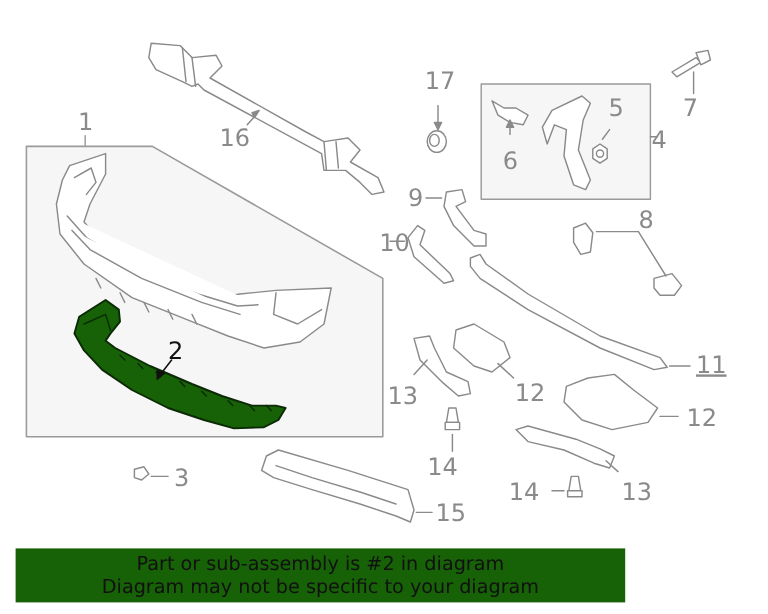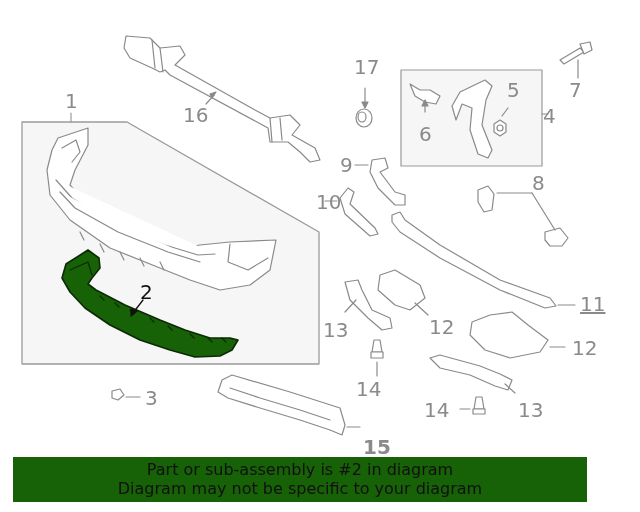--- a/index.html
+++ b/index.html
@@ -1,20 +1,20 @@
 <!DOCTYPE html>
 <html><head>
   <meta charset="utf-8">
   <style>
     html, body { margin: 0; padding: 0; background: #ffffff; }
     body { width: 640px; height: 512px; position: relative; overflow: hidden; font-family: "DejaVu Sans", sans-serif; }
     #diagram { position: absolute; left: 0; top: 0; width: 640px; height: 455px; }
     .callout { position: absolute; font-size: 20px; color: #8a8a8a; line-height: 1; font-family: "DejaVu Sans", sans-serif; }
     .callout.active { color: #111111; }
-    #banner { position: absolute; left: 13px; top: 457px; width: 574px; height: 45px; background: #176107; color: #111111; text-align: center; font-size: 16px; line-height: 19px; padding-top: 3px; box-sizing: border-box; }
+    #banner { position: absolute; left: 13px; top: 457px; width: 508px; height: 45px; background: #176107; color: #111111; text-align: center; font-size: 16px; line-height: 19px; padding-top: 3px; box-sizing: border-box; }
     #banner div { white-space: nowrap; }
   </style>
 </head>
 <body>
 
 <div id="diagram">
   <svg width="640" height="455" viewBox="0 0 640 455" xmlns="http://www.w3.org/2000/svg" fill="none" stroke="#8a8a8a" stroke-width="1.2" stroke-linejoin="round" stroke-linecap="round">
 
     <g>
       <polygon points="22,122 127,122 319,232 319,364 22,364" fill="#f6f6f6" stroke="#9a9a9a" stroke-width="1.3"></polygon>
@@ -142,21 +142,21 @@
   <span class="callout" style="left:532px;top:173px;">8</span>
   <span class="callout" style="left:340px;top:155px;">9</span>
   <span class="callout" style="left:296px;top:192px;margin-left:20px;">10</span>
   <span class="callout" style="left:580px;top:294px;text-decoration:underline;">11</span>
   <span class="callout" style="left:429px;top:317px;">12</span>
   <span class="callout" style="left:572px;top:338px;">12</span>
   <span class="callout" style="left:323px;top:320px;">13</span>
   <span class="callout" style="left:518px;top:400px;">13</span>
   <span class="callout" style="left:356px;top:379px;">14</span>
   <span class="callout" style="left:424px;top:400px;">14</span>
-  <span class="callout" style="left:363px;top:437px;font-weight:bold;">15</span>
+  <span class="callout" style="left:363px;top:417px;">15</span>
   <span class="callout" style="left:183px;top:105px;">16</span>
   <span class="callout" style="left:354px;top:57px;">17</span>
 </div>
 
 <div id="banner">
   <div>Part or sub-assembly is #2 in diagram</div>
   <div>Diagram may not be specific to your diagram</div>
 </div>
 
 </body></html>

